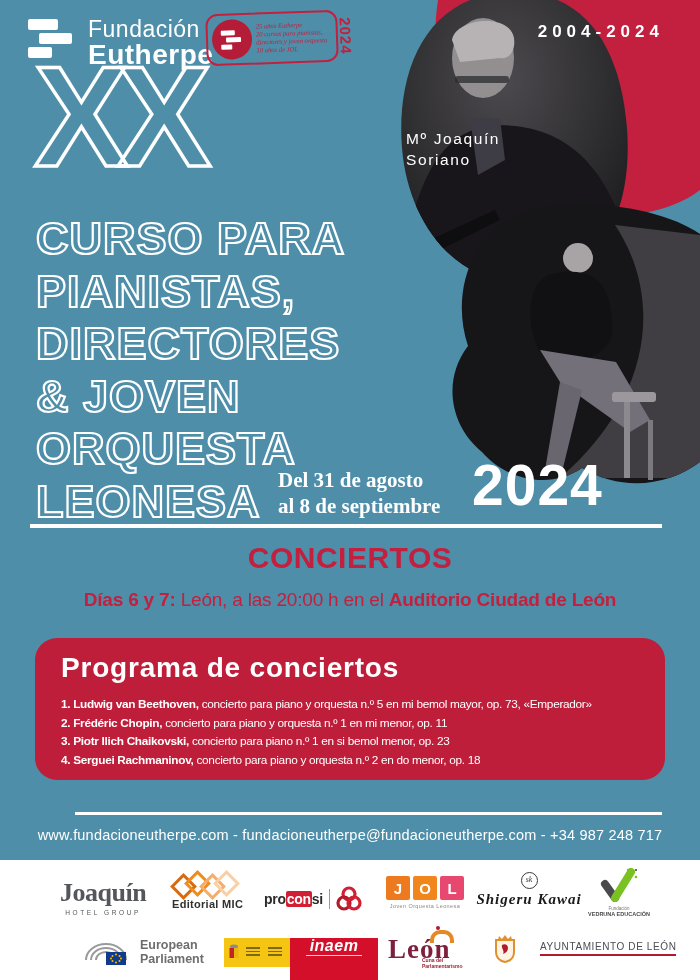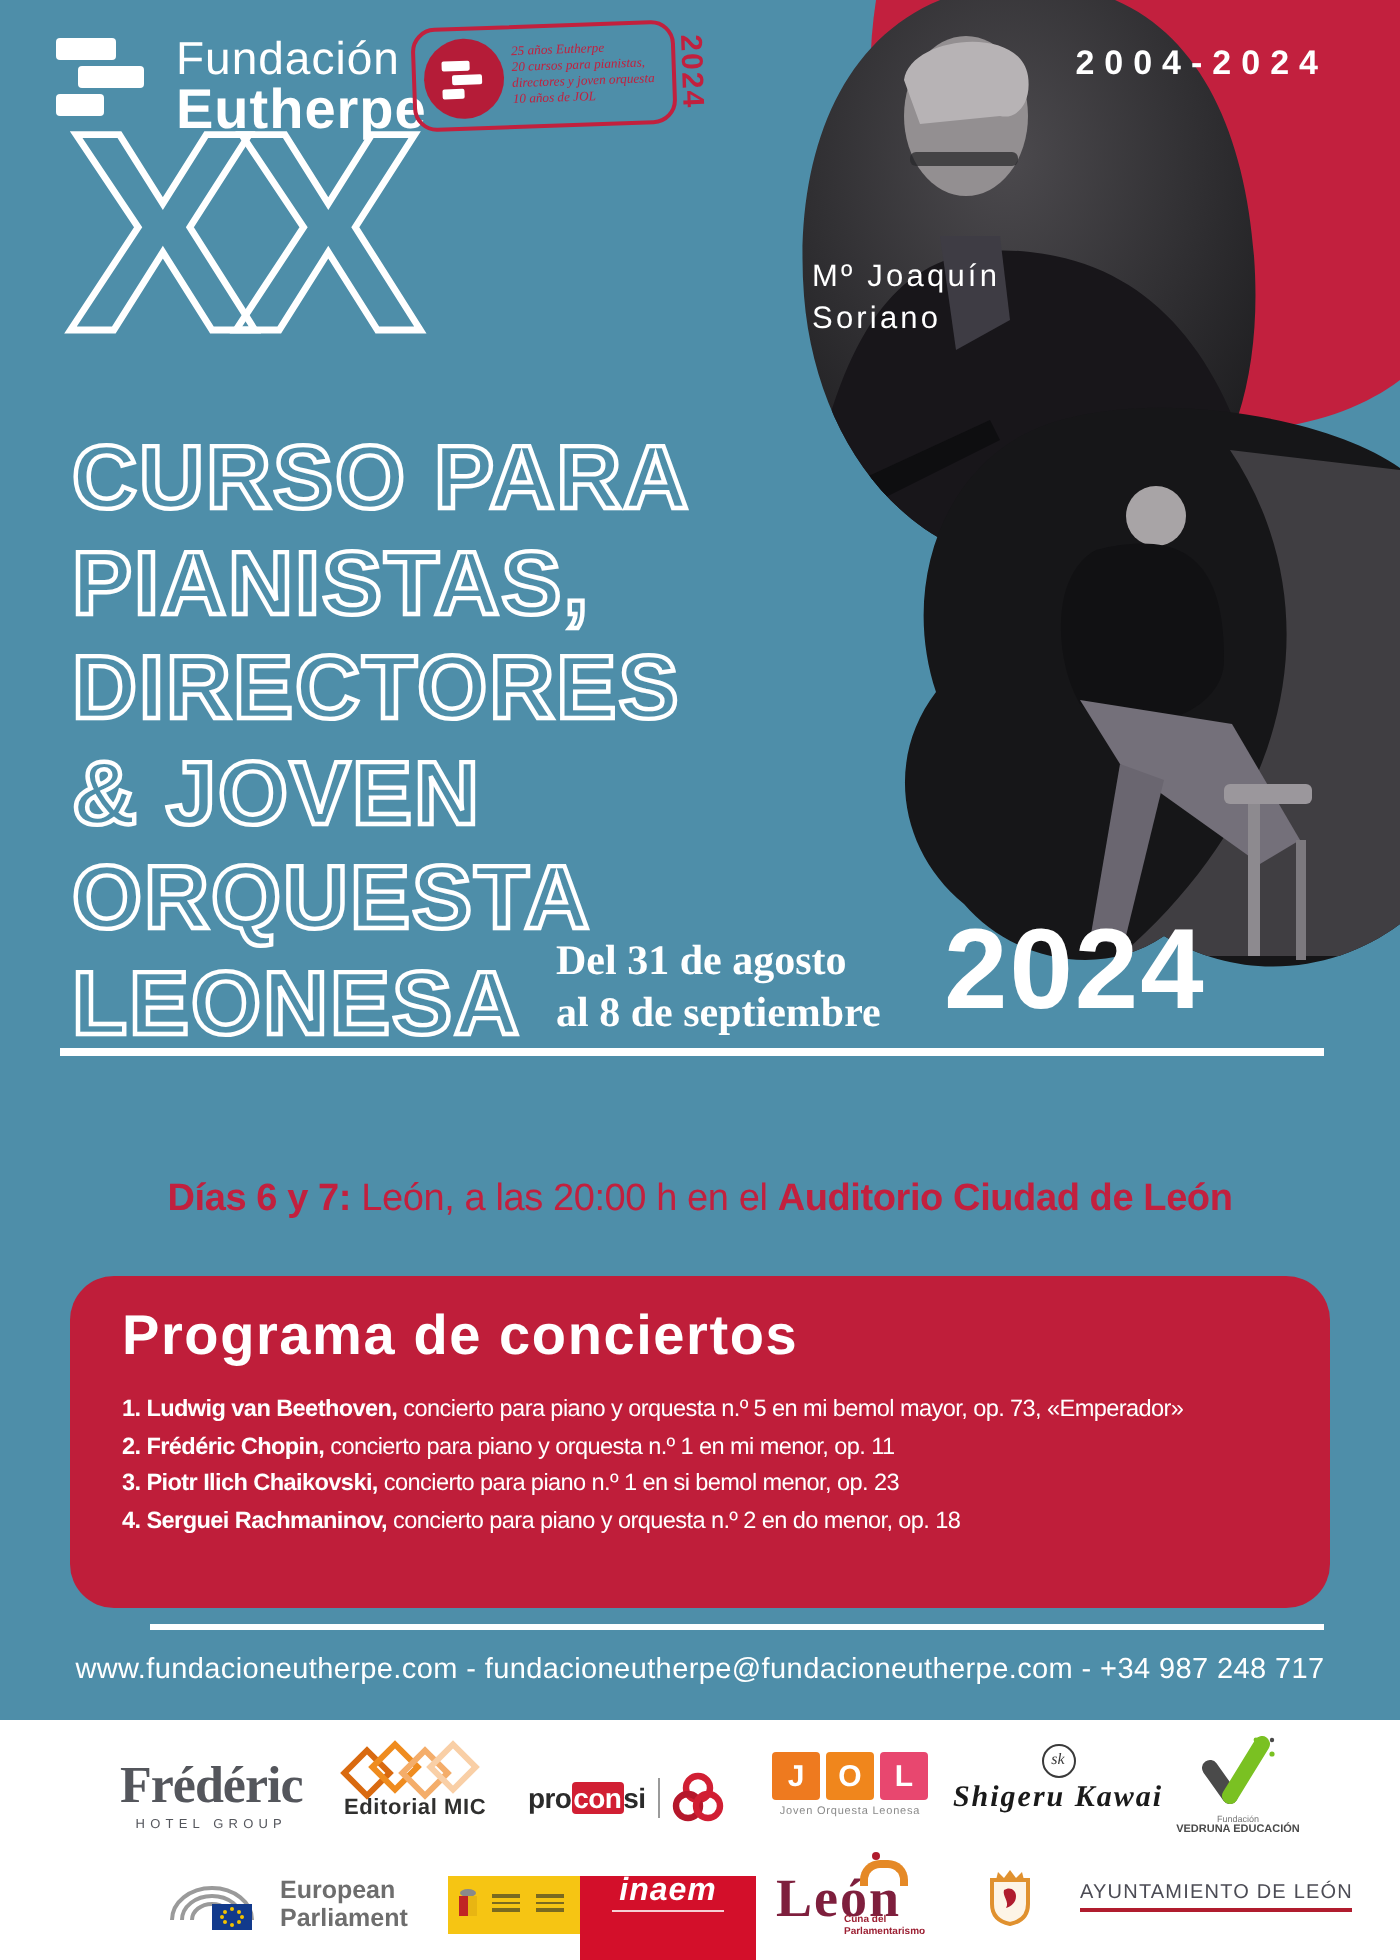--- a/index.html
+++ b/index.html
@@ -48,21 +48,21 @@
   .rule1{left:30px;top:524px;width:632px;height:4px;background:#fff;z-index:6;}
   .rule2{left:75px;top:812px;width:587px;height:3px;background:#fff;}
 
   
   .conciertos{left:0;top:541px;width:700px;text-align:center;color:#c2203e;font-weight:bold;
               font-size:30px;letter-spacing:.5px;}
   .venue{left:0;top:589px;width:700px;text-align:center;color:#c2203e;font-size:19px;letter-spacing:-.2px;}
   .venue b{font-weight:bold;}
 
   
-  .panel{left:35px;top:638px;width:630px;height:166px;background:#bf1e3a;border-radius:22px;box-sizing:border-box;
+  .panel{left:35px;top:638px;width:630px;height:142px;background:#bf1e3a;border-radius:22px;box-sizing:border-box;
          padding:14px 26px 0 26px;color:#fff;}
   .panel-title{font-size:28px;font-weight:bold;letter-spacing:.8px;margin-bottom:11px;}
   .prog-item{font-size:11.8px;letter-spacing:-.3px;line-height:18.5px;white-space:nowrap;}
   .prog-item b{font-weight:bold;}
   .credits{position:absolute;left:0;top:131px;width:630px;text-align:center;font-size:10.2px;
            letter-spacing:1.1px;color:#f1b8c4;}
   .credits b{color:#ffffff;font-weight:bold;}
 
   
   .contact{left:0;top:827px;width:700px;text-align:center;color:#fff;font-size:14.5px;letter-spacing:.2px;}
@@ -198,20 +198,21 @@
   </div>
 
   <div class="abs dates">
     <div>Del 31 de agosto</div>
     <div>al 8 de septiembre</div>
   </div>
   <div class="abs year-big">2024</div>
 
   <div class="abs rule1"></div>
 
+  <div class="abs conciertos">CONCIERTOS</div>
   <div class="abs venue">
     <b>Días 6 y 7:</b><span> León, a las 20:00 h en el </span><b>Auditorio Ciudad de León</b>
   </div>
 
   <div class="abs panel">
     <div class="panel-title">Programa de conciertos</div>
     <div class="prog-item">
       <b>1. Ludwig van Beethoven,</b><span> concierto para piano y orquesta n.º 5 en mi bemol mayor, op. 73, «Emperador»</span>
     </div>
     <div class="prog-item">
@@ -224,21 +225,21 @@
       <b>4. Serguei Rachmaninov,</b><span> concierto para piano y orquesta n.º 2 en do menor, op. 18</span>
     </div>
   </div>
 
   <div class="abs rule2"></div>
   <div class="abs contact">www.fundacioneutherpe.com - fundacioneutherpe@fundacioneutherpe.com - +34 987 248 717</div>
 
   <div class="abs footer">
 
     <div class="sp" style="left:60px;top:18px;">
-      <div class="barcelo-name">Frédéric</div>
+      <div class="barcelo-name">Joaquín</div>
       <div class="barcelo-sub">HOTEL GROUP</div>
     </div>
 
     <div class="sp" style="left:172px;top:12px;">
       <div class="mic-diamonds">
         <div class="mic-d" style="left:2px;top:5px;border-color:#d96a10;"></div>
         <div class="mic-d" style="left:16px;top:2px;border-color:#ef8c1f;"></div>
         <div class="mic-d" style="left:31px;top:5px;border-color:#f4ad6a;"></div>
         <div class="mic-d" style="left:45px;top:2px;border-color:#f9cfa6;"></div>
       </div>

